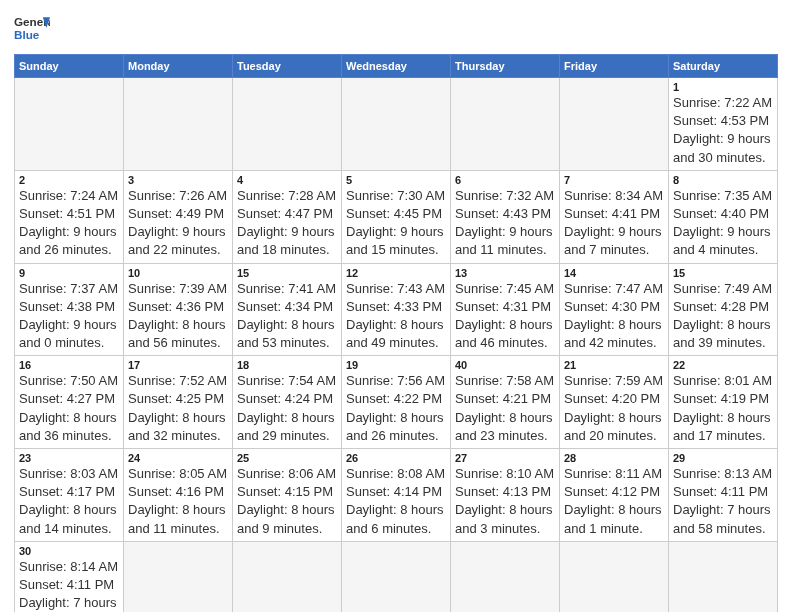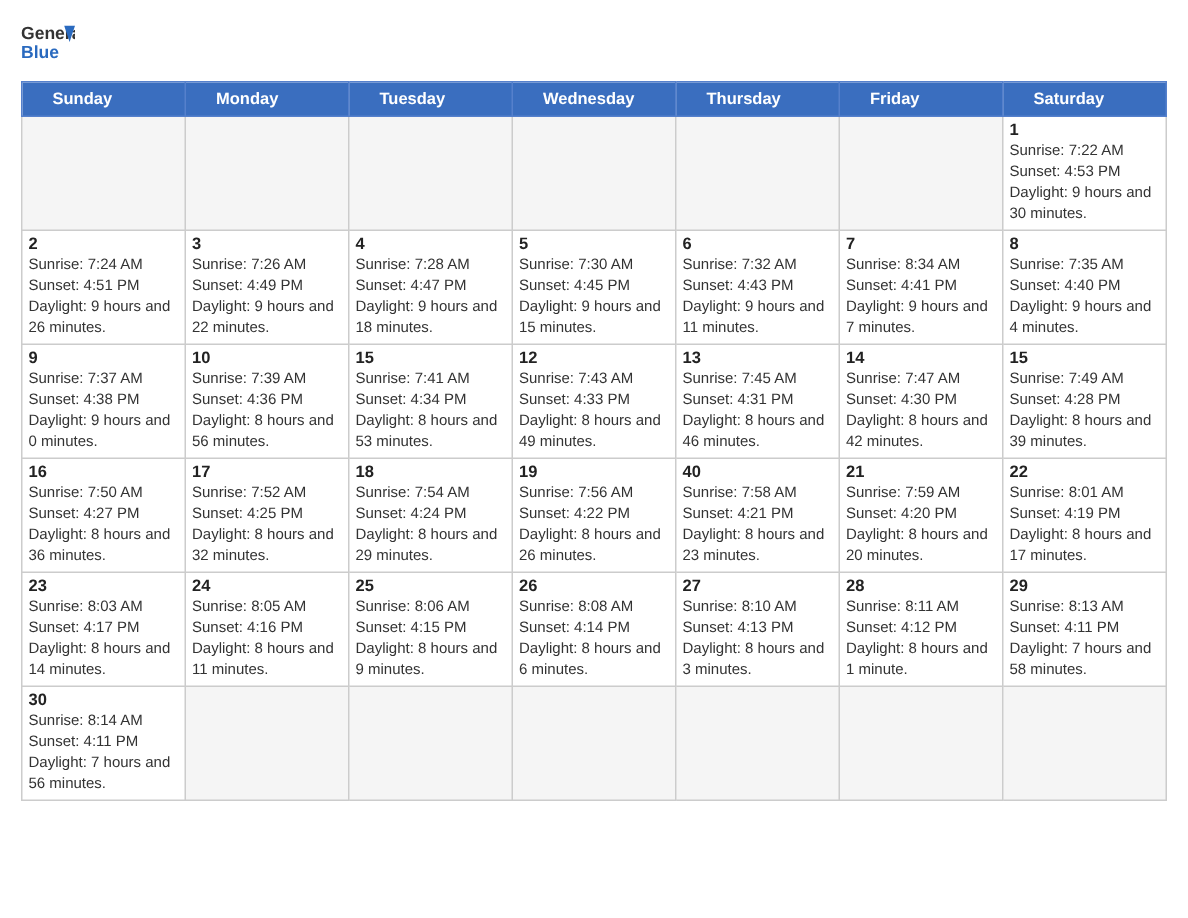--- a/index.html
+++ b/index.html
@@ -47,21 +47,21 @@
     .calendar {
       width: 100%;
       border-collapse: collapse;
       border: 1px solid #ccc;
     }
     .calendar th {
       background: #3a6ebf;
       color: #fff;
       font-size: 11px;
       font-weight: bold;
-      padding: 5px 20px;
+      padding: 5px 4px;
       text-align: left;
       border: 1px solid #5580cc;
     }
     .calendar td {
       border: 1px solid #ccc;
       vertical-align: top;
       padding: 3px 4px;
       font-size: 9px;
       color: #333;
       width: calc(100% / 7);
@@ -72,21 +72,21 @@
       background: #f5f5f5;
     }
     .day-number {
       font-size: 11px;
       font-weight: bold;
       color: #222;
       display: block;
       margin-bottom: 1px;
     }
     .day-info {
-      font-size: 10px;
+      font-size: 13px;
       color: #333;
       line-height: 1.4;
     }
     .last-row td {
       height: 60px;
     }
   </style>
 </head>
 <body>
 

